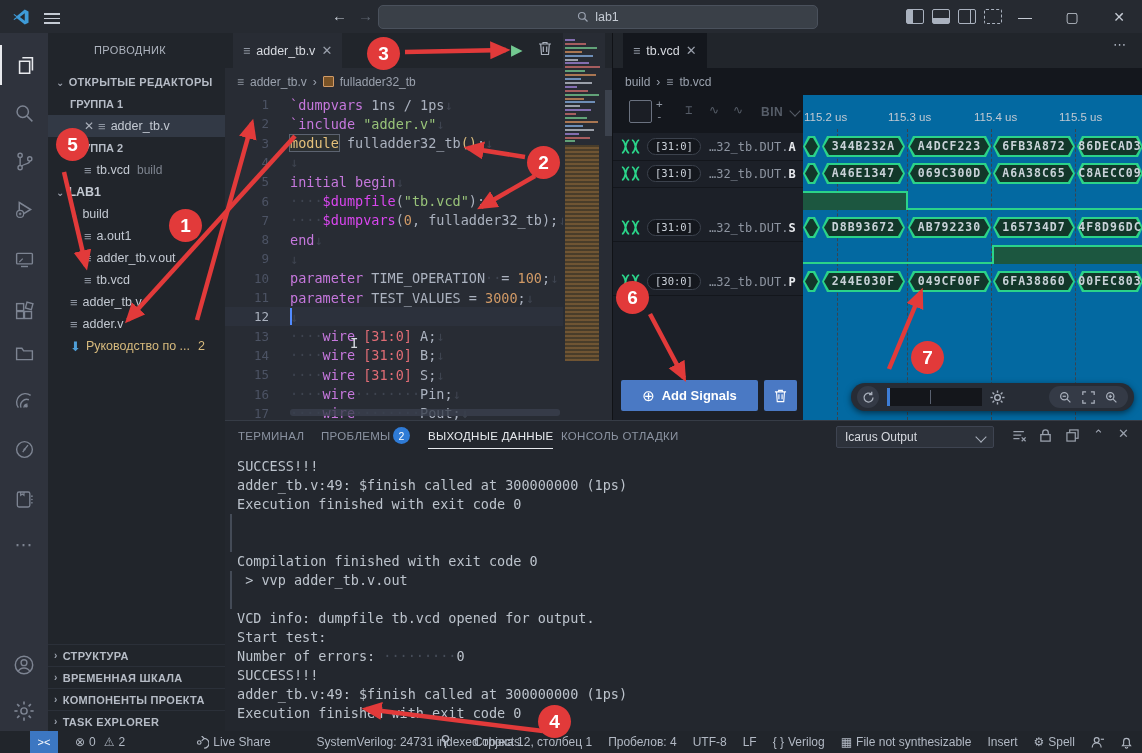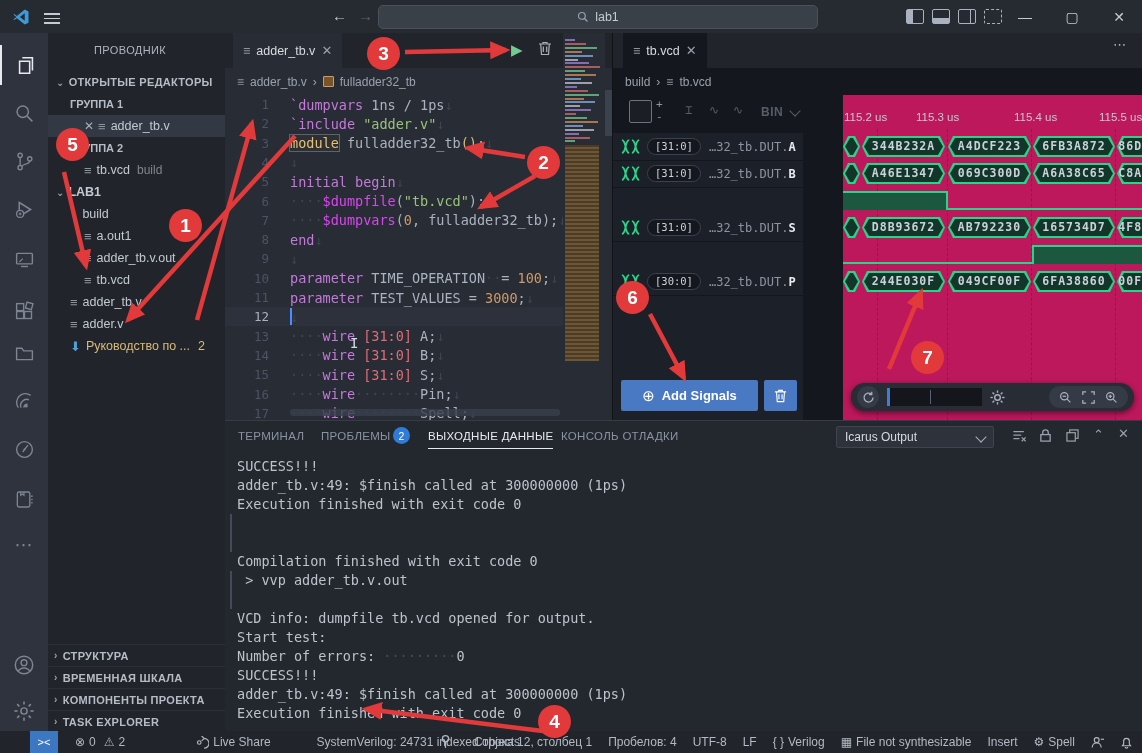--- a/index.html
+++ b/index.html
@@ -72,21 +72,21 @@
   .dimico{position:absolute;top:8px;color:#565d68;font-size:12px;font-family:"DejaVu Sans Mono",monospace;}
   #binlbl{position:absolute;left:148px;top:10px;color:#565d68;font-size:12px;font-weight:bold;letter-spacing:.5px;}
   .csschev{display:inline-block;width:7px;height:7px;border-right:1.8px solid #565d68;border-bottom:1.8px solid #565d68;transform:rotate(45deg);}
   #signals{position:absolute;left:0;top:100px;width:190px;bottom:0;background:#1c2028;}
   .sigrow{position:absolute;left:0;width:190px;height:27px;display:flex;align-items:center;border-bottom:1px solid #13161c;}
   .sigico{margin-left:8px;color:#2bd389;}
   .rangechip{margin-left:6px;background:#14171d;border:1px solid #3c424d;border-radius:9px;color:#ccd2da;
      font-family:"DejaVu Sans Mono",monospace;font-size:10.5px;padding:0 7px;line-height:15px;}
   .signame{margin-left:8px;color:#8d94a0;font-family:"DejaVu Sans Mono",monospace;font-size:12px;white-space:nowrap;}
   .signame b{color:#e8eaee;}
-  #wavearea{position:absolute;left:190px;top:62px;right:0;bottom:0;background:#be185d;overflow:hidden;margin-left:40px;}
+  #wavearea{position:absolute;left:190px;top:62px;right:0;bottom:0;background:#0369a1;overflow:hidden;}
   .grid{position:absolute;top:34px;bottom:0;width:0;border-left:1px dashed #3c434d;}
   .tlabel{position:absolute;top:16px;color:#c3c9d2;font-size:11.5px;}
   .wrow{position:absolute;left:0;width:340px;height:27px;top:0;}
   .seg{position:absolute;top:3px;height:21px;background:#2bd389;
        clip-path:polygon(5px 0,calc(100% - 5px) 0,100% 50%,calc(100% - 5px) 100%,5px 100%,0 50%);}
   .seg i{position:absolute;left:2px;right:2px;top:2px;bottom:2px;background:#12372a;
        clip-path:polygon(5px 0,calc(100% - 5px) 0,100% 50%,calc(100% - 5px) 100%,5px 100%,0 50%);}
   .seg span{position:absolute;left:0;right:0;top:3px;text-align:center;color:#c9d2d8;
        font-family:"DejaVu Sans Mono",monospace;font-size:11.5px;letter-spacing:1px;font-weight:bold;}
   .bit-high{position:absolute;top:4px;height:19px;background:#1c5740;border-top:2px solid #2bd389;box-sizing:border-box;}
@@ -436,21 +436,21 @@
       <div class="cline" style="top: 270.2px;">
         <span class="lnum">15</span>
         <span class="ctext"><span class="tok-ws">····</span><span class="tok-kwp">wire</span><span class="tok-pl"> </span><span class="tok-typ">[31:0]</span><span class="tok-pl"> S;</span><span class="tok-ws">↓</span></span>
       </div>
       <div class="cline" style="top: 289.5px;">
         <span class="lnum">16</span>
         <span class="ctext"><span class="tok-ws">····</span><span class="tok-kwp">wire</span><span class="tok-ws">········</span><span class="tok-pl">Pin;</span><span class="tok-ws">↓</span></span>
       </div>
       <div class="cline" style="top: 308.8px;">
         <span class="lnum">17</span>
-        <span class="ctext"><span class="tok-ws">····</span><span class="tok-kwp">wire</span><span class="tok-ws">········</span><span class="tok-pl">Spell;</span><span class="tok-ws">↓</span></span>
+        <span class="ctext"><span class="tok-ws">····</span><span class="tok-kwp">wire</span><span class="tok-ws">········</span><span class="tok-pl">Pout;</span><span class="tok-ws">↓</span></span>
       </div>
       <div id="ibeam" style="left: 125px; top: 240px;">I</div>
     </div>
   <div id="minimap">
       <div id="mm-orange"></div>
       <div style="position: absolute; left: 2px; height: 2px; top: 6px; width: 10px; background: rgb(154, 127, 208); opacity: 0.8;"></div>
       <div style="position: absolute; left: 2px; height: 2px; top: 9.9px; width: 21px; background: rgb(197, 106, 106); opacity: 0.8;"></div>
       <div style="position: absolute; left: 2px; height: 2px; top: 13.8px; width: 32px; background: rgb(111, 192, 138); opacity: 0.8;"></div>
       <div style="position: absolute; left: 2px; height: 2px; top: 17.7px; width: 17px; background: rgb(201, 138, 90); opacity: 0.8;"></div>
       <div style="position: absolute; left: 2px; height: 2px; top: 21.6px; width: 28px; background: rgb(127, 167, 216); opacity: 0.8;"></div>
@@ -551,21 +551,21 @@
               <path d="M12 1c5 0 3 14 8 14M20 1c-5 0-3 14-8 14"></path>
             </g>
           </svg>
         </span>
         <span class="rangechip">[30:0]</span>
         <span class="signame"><span>…32_tb.DUT.</span><b>P</b></span>
       </div>
     </div>
   <div id="wavearea">
       <div class="tlabel" style="left: 1px;">115.2 us</div>
-      <div class="tlabel" style="left: 73px;">115.3 us</div>
+      <div class="tlabel" style="left: 85px;">115.3 us</div>
       <div class="tlabel" style="left: 171px;">115.4 us</div>
       <div class="tlabel" style="left: 256px;">115.5 us</div>
       <div class="grid" style="left: 34px;"></div>
       <div class="grid" style="left: 104px;"></div>
       <div class="grid" style="left: 188px;"></div>
       <div class="grid" style="left: 272px;"></div>
       <div class="wrow" style="top: 38px;">
         <div class="seg" style="left: 0px; width: 17px;">
           <i></i>
         </div>

